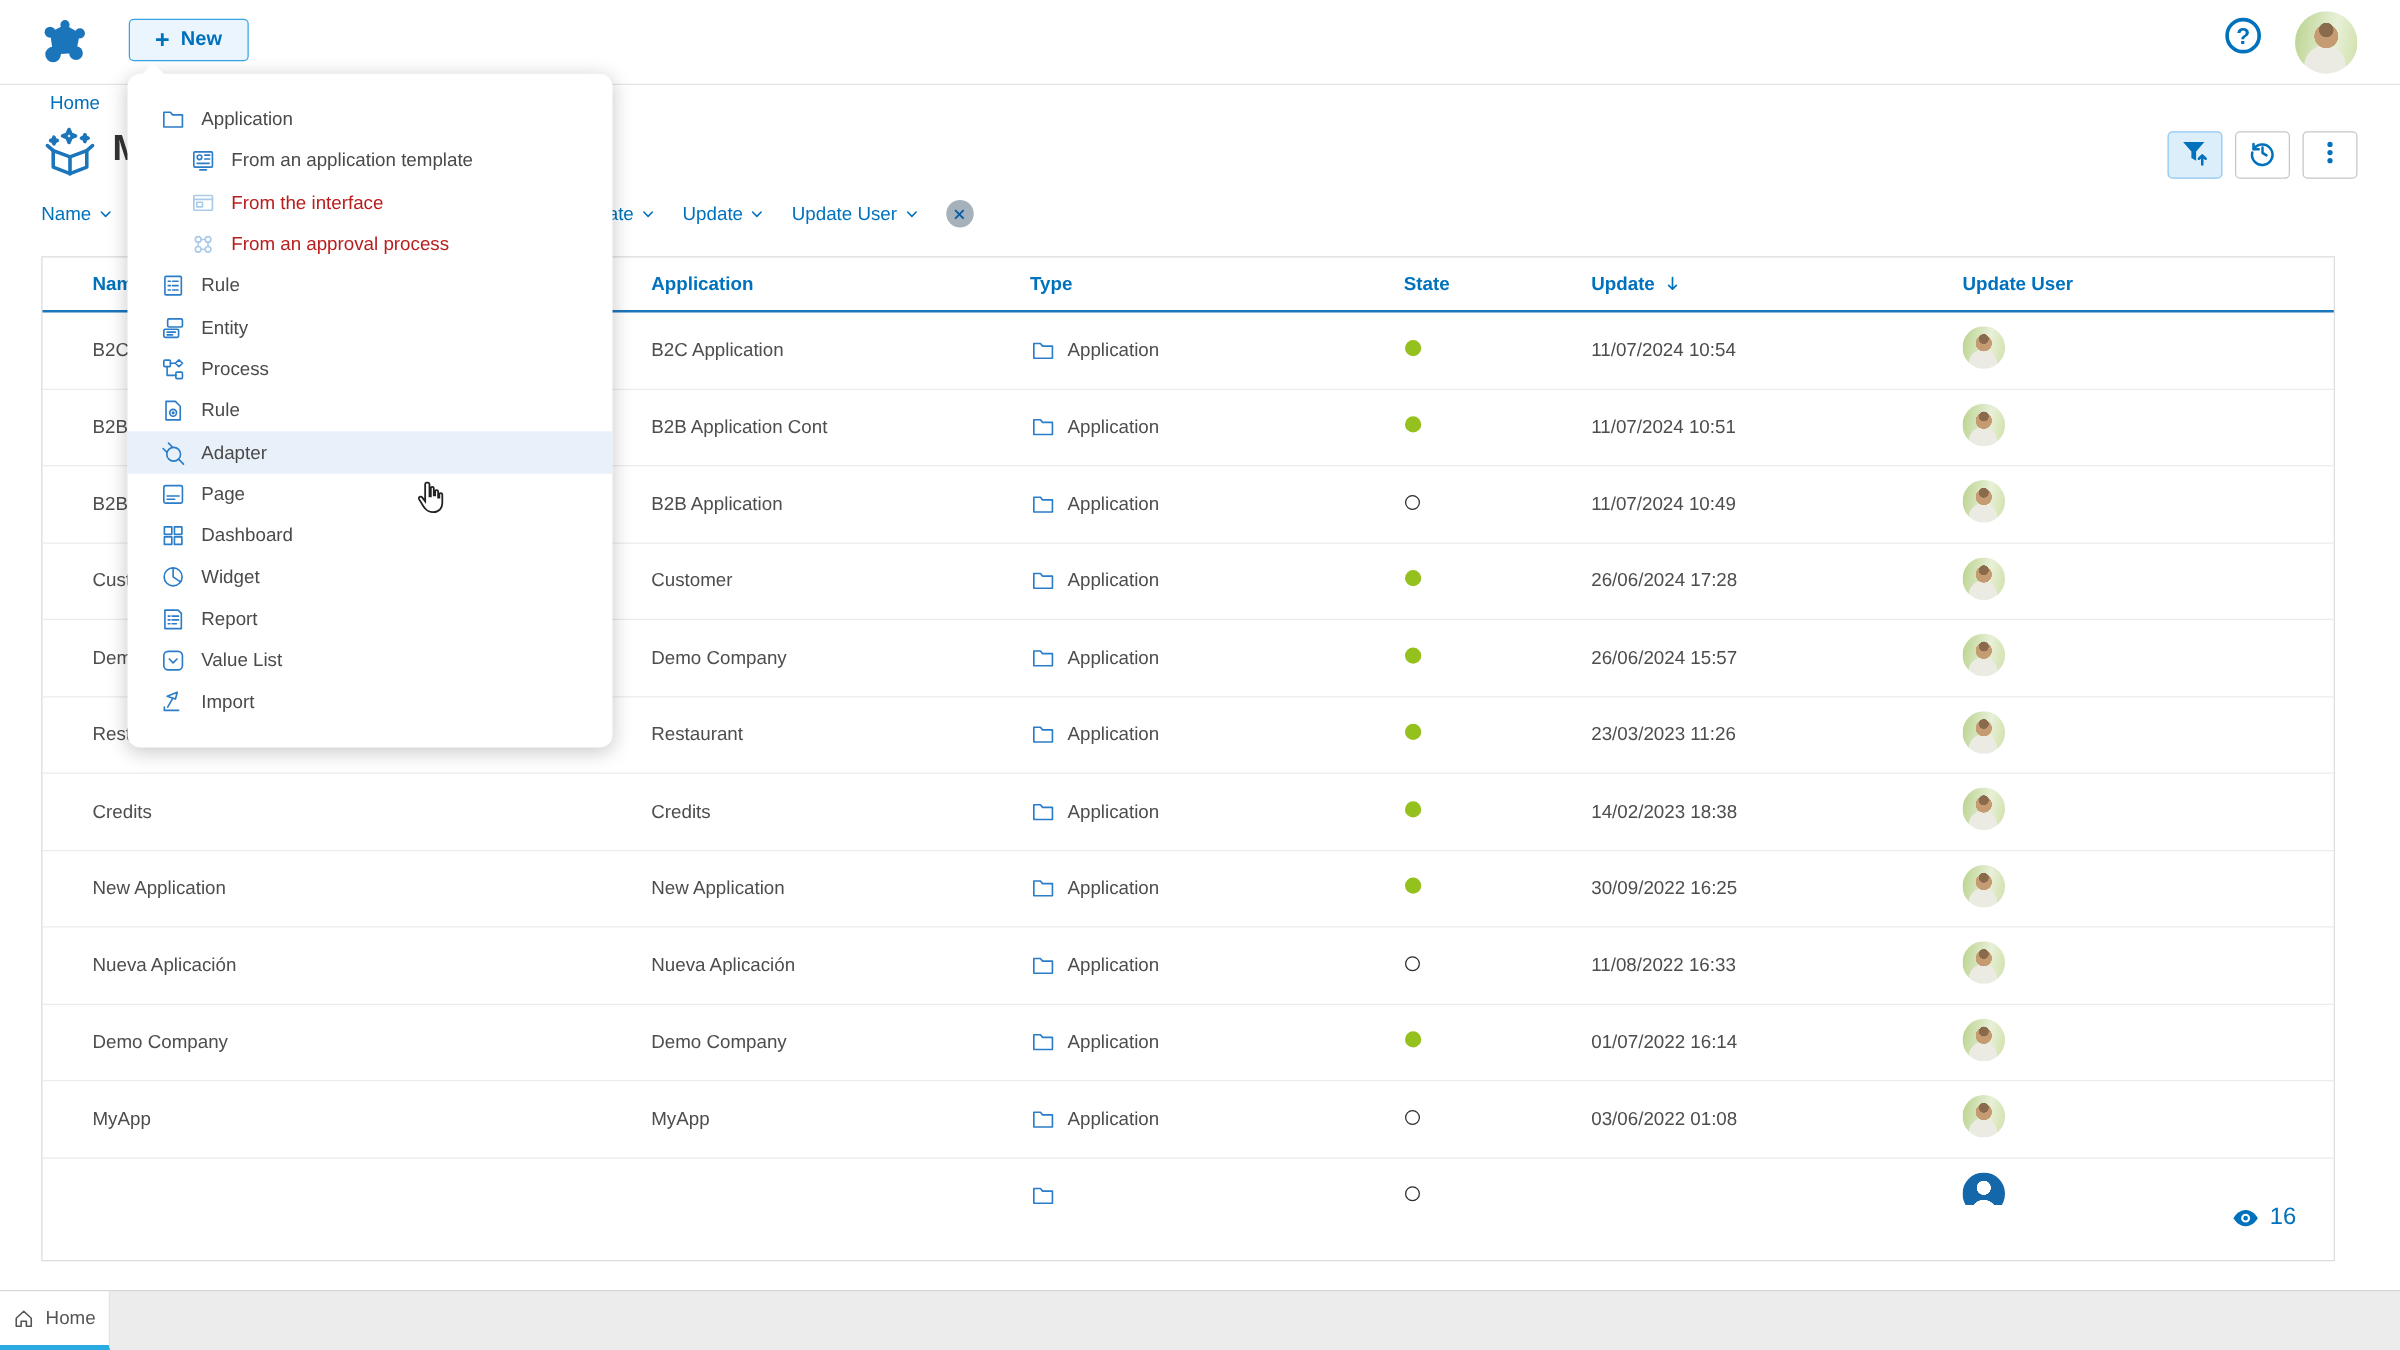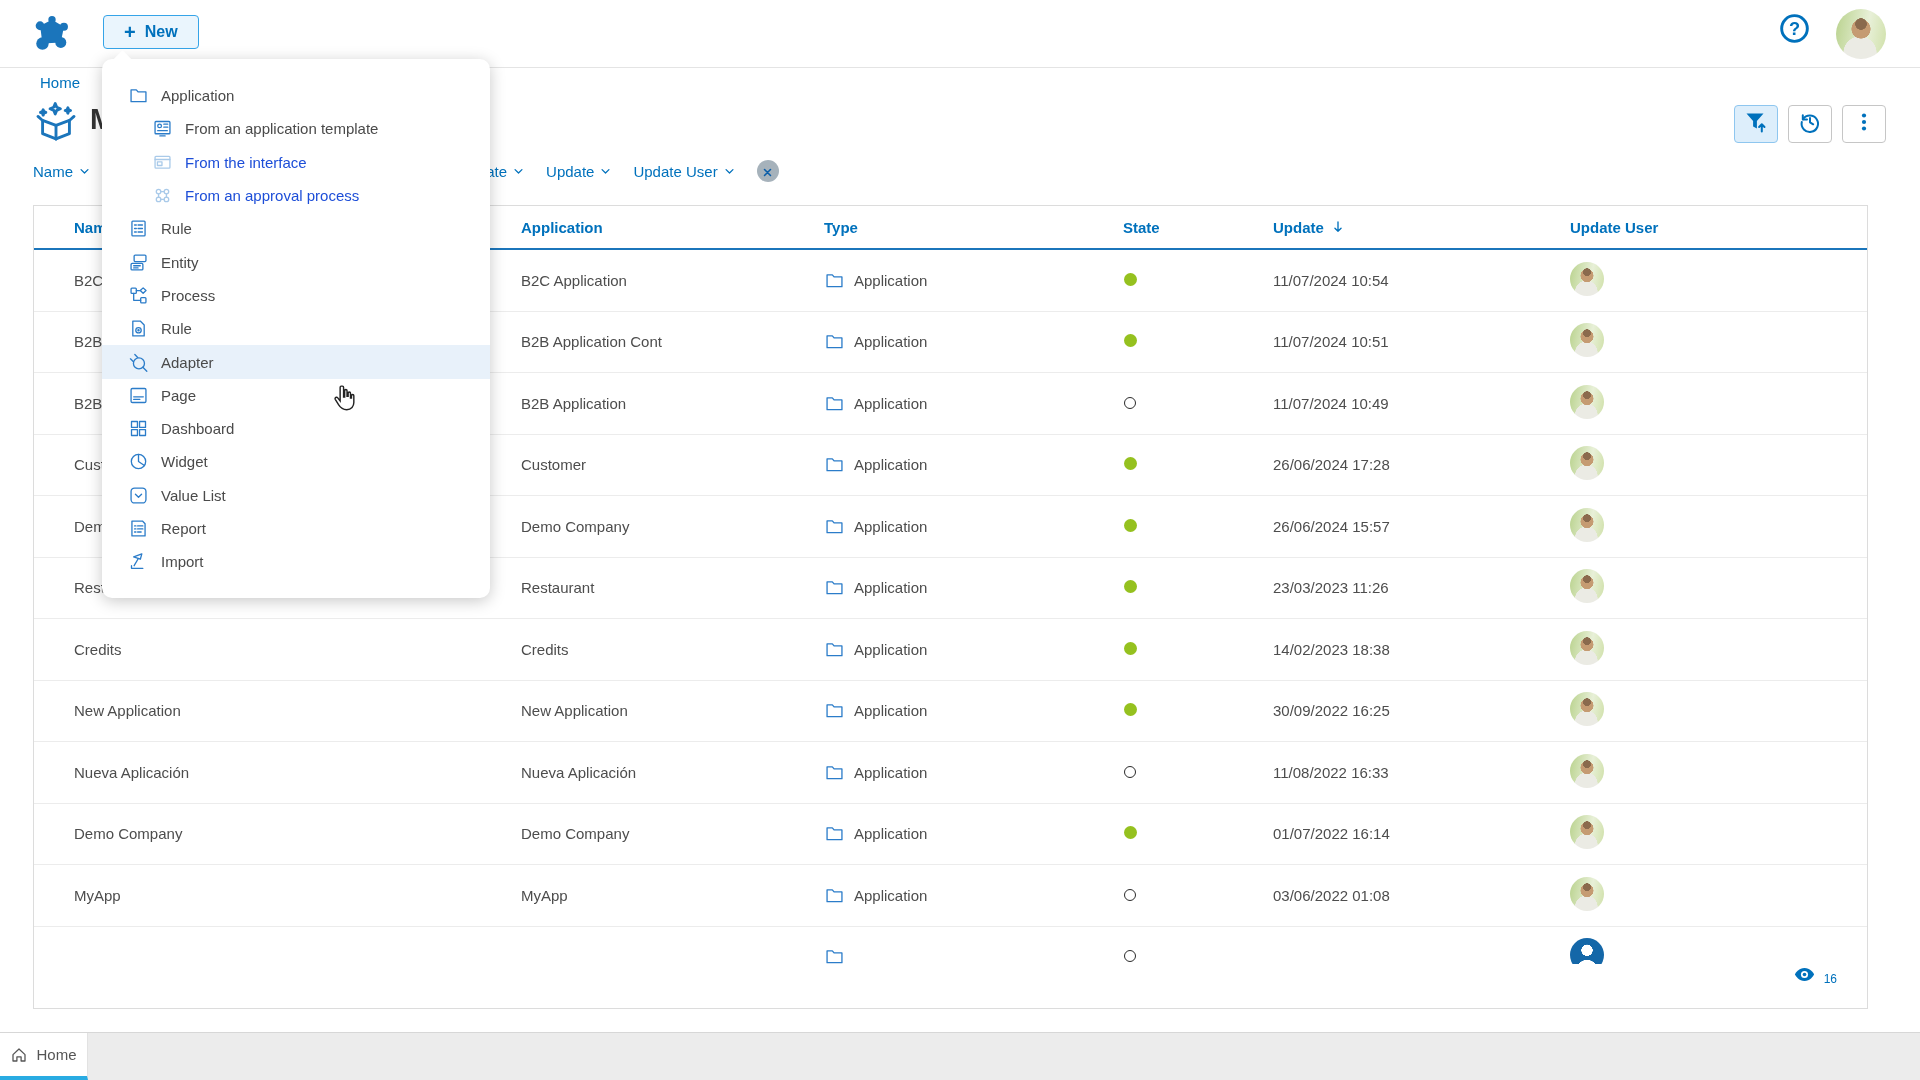--- a/index.html
+++ b/index.html
@@ -46,28 +46,28 @@
   .sort-ic { width:16px; height:16px; }
   .rows { height:714px; overflow:hidden; }
   .trow { height:61.5px; border-bottom:1px solid #ececec; font-size:15px; color:#4d4d4d; cursor:pointer; }
   .trow > div:first-child { padding-left:40px; }
   .type-cell { display:flex; align-items:center; gap:9px; }
   .type-cell .ic { width:21px; height:21px; }
   .dot { width:13px; height:13px; border-radius:50%; margin-left:1px; }
   .dot.active { background:#95c11f; }
   .dot.inactive { background:transparent; border:1.6px solid #2b2b2b; width:12px; height:12px; }
   .avatar { width:34px; height:34px; border-radius:50%; }
-  .card-footer { position:absolute; right:30px; bottom:22px; display:flex; align-items:flex-end; gap:8px; color:#0071bc; font-size:12px; }
+  .card-footer { position:absolute; right:30px; bottom:22px; display:flex; align-items:flex-start; gap:8px; color:#0071bc; font-size:19px; }
   .card-footer svg { width:23px; height:23px; }
 
   .menu { position:absolute; left:102px; top:59px; width:388px; background:#fff; border-radius:10px; box-shadow:0 3px 16px rgba(0,0,0,.22); padding:20px 0; z-index:40; }
   .menu::before { content:""; position:absolute; top:-6px; left:14px; width:13px; height:13px; background:#fff; transform:rotate(45deg); }
   .menu-item { display:flex; align-items:center; gap:12px; height:33.3px; padding-left:26px; font-size:15px; color:#4a4a4a; cursor:pointer; }
   .menu-item.indent { padding-left:50px; }
-  .menu-item.disabled { color:#1d4ed8; }
+  .menu-item.disabled { color:#b91c1c; }
   .menu-item.disabled .ic { opacity:.4; }
   .menu-item.highlighted { background:#e8f1fa; }
   .ic { width:21px; height:21px; flex:0 0 auto; display:inline-block; }
   .ic svg, .cv-ic svg, .sort-ic svg { width:100%; height:100%; display:block; }
 
   .cursor { position:absolute; left:330px; top:383px; width:31px; height:33px; z-index:60; pointer-events:none; }
 
   .bottombar { position:absolute; left:0; right:0; bottom:0; height:48px; background:#ececec; border-top:1px solid #d7d7d7; z-index:20; }
   .tab { position:absolute; left:0; top:0; width:88px; height:47px; background:#fff; border-right:1px solid #e2e2e2; border-bottom:4px solid #29abe2; display:flex; align-items:center; justify-content:center; gap:8px; color:#555; font-size:15px; cursor:pointer; }
   .tab svg { width:18px; height:18px; }
@@ -529,34 +529,34 @@
         <svg viewBox="0 0 24 24">
           <circle class="s" cx="12" cy="12" r="8.2"></circle>
           <path class="s" d="M12 3.8V12l6.7 4.6"></path>
         </svg>
       </span>
       <span>Widget</span>
     </div>
     <div class="menu-item">
       <span class="ic" style="display: inline-block;">
         <svg viewBox="0 0 24 24">
+          <path class="s" d="M4.5 3.5h12l3 3v14h-15z"></path>
+          <path class="s" d="M7.5 9h1.6M11 9h6M7.5 12.5h1.6M11 12.5h6M7.5 16h1.6M11 16h4"></path>
+        </svg>
+      </span>
+      <span>Report</span>
+    </div>
+    <div class="menu-item">
+      <span class="ic" style="display: inline-block;">
+        <svg viewBox="0 0 24 24">
           <rect class="s" x="3.5" y="3.5" width="17" height="17" rx="4"></rect>
           <path class="s" d="M8.5 10.5l3.5 3.5 3.5-3.5"></path>
         </svg>
       </span>
       <span>Value List</span>
-    </div>
-    <div class="menu-item">
-      <span class="ic" style="display: inline-block;">
-        <svg viewBox="0 0 24 24">
-          <path class="s" d="M4.5 3.5h12l3 3v14h-15z"></path>
-          <path class="s" d="M7.5 9h1.6M11 9h6M7.5 12.5h1.6M11 12.5h6M7.5 16h1.6M11 16h4"></path>
-        </svg>
-      </span>
-      <span>Report</span>
     </div>
     <div class="menu-item">
       <span class="ic" style="display: inline-block;">
         <svg viewBox="0 0 24 24">
           <path class="s" d="M15.8 3.2L6.5 6.8l7.6 2.6z"></path>
           <path class="s" d="M11.8 8.6L7 16.8"></path>
           <path class="s" d="M4 19.8h13M4 16.8v3"></path>
         </svg>
       </span>
       <span>Import</span>

